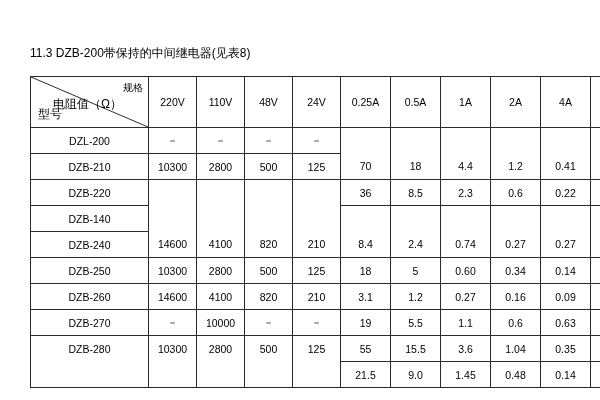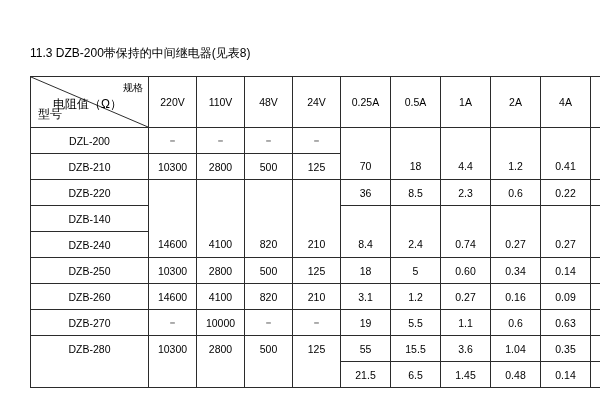--- a/index.html
+++ b/index.html
@@ -256,21 +256,21 @@
         <td>0.16</td>
       </tr>
 
       <tr>
         <td class="no-top"></td>
         <td class="no-top"></td>
         <td class="no-top"></td>
         <td class="no-top"></td>
         <td class="no-top"></td>
         <td>21.5</td>
-        <td>6.5</td>
+        <td>9.0</td>
         <td>1.45</td>
         <td>0.48</td>
         <td>0.14</td>
         <td>0.06</td>
       </tr>
     </tbody>
   </table>
 
 </div>
 

